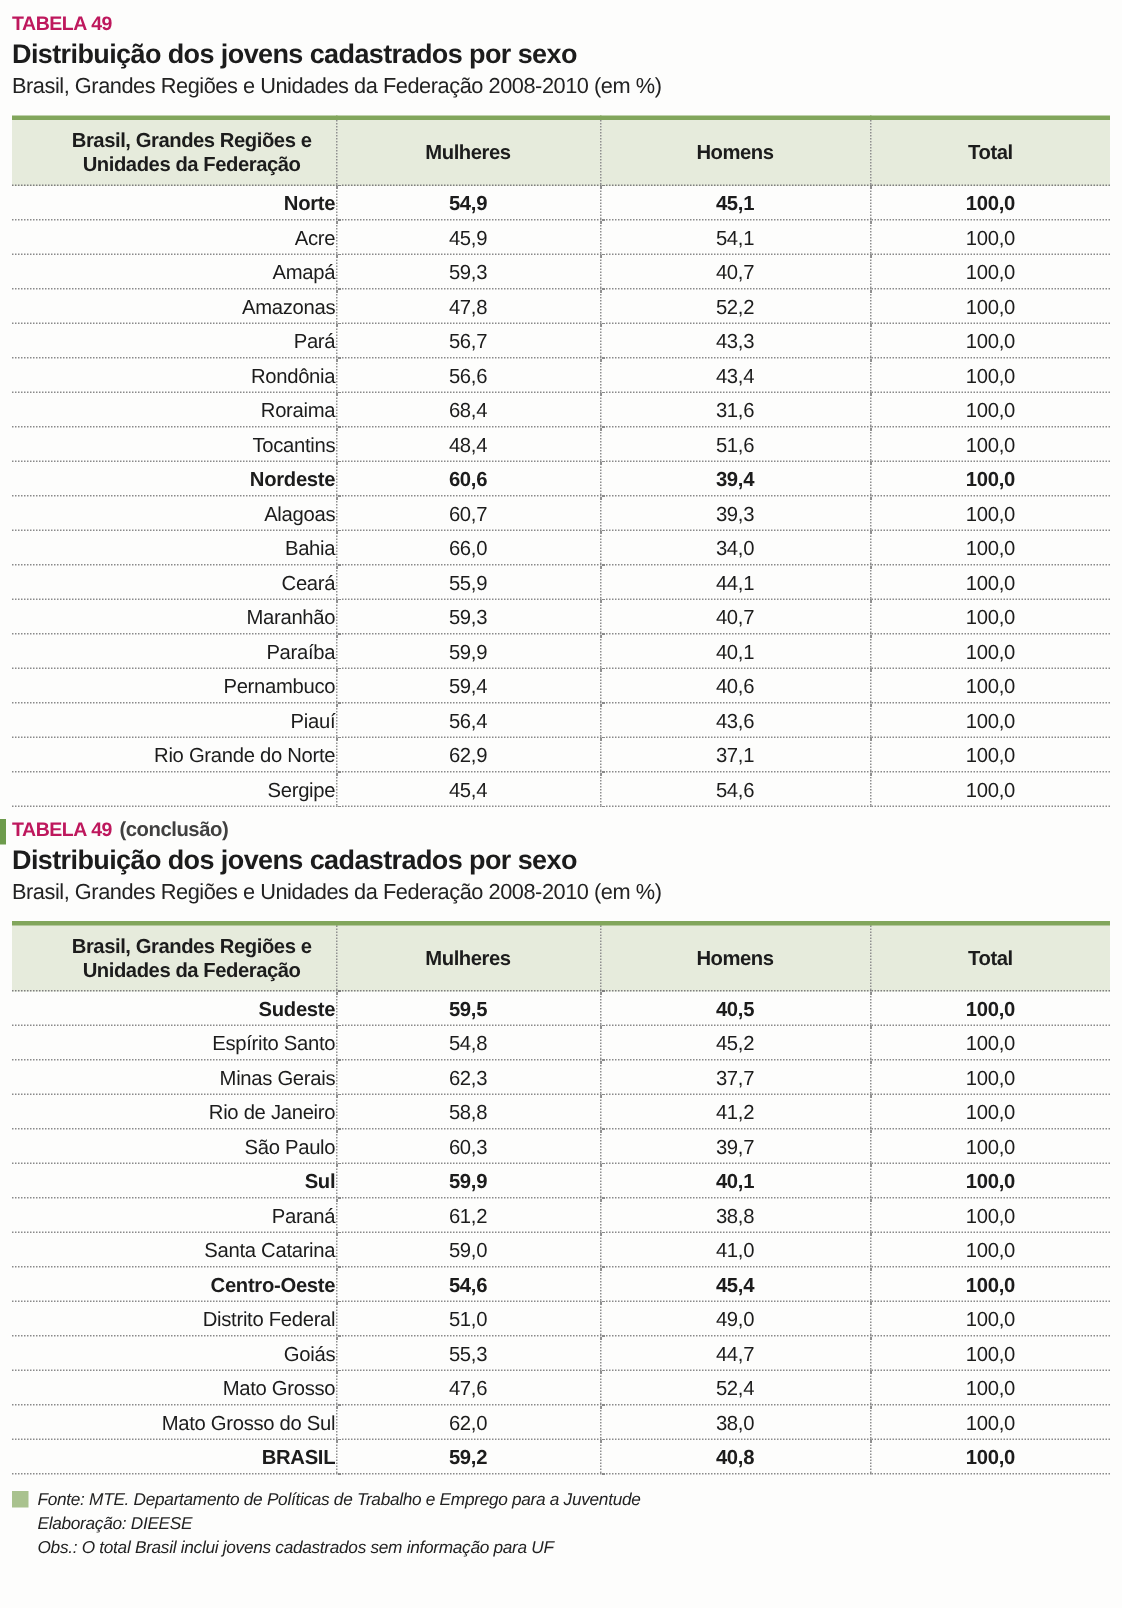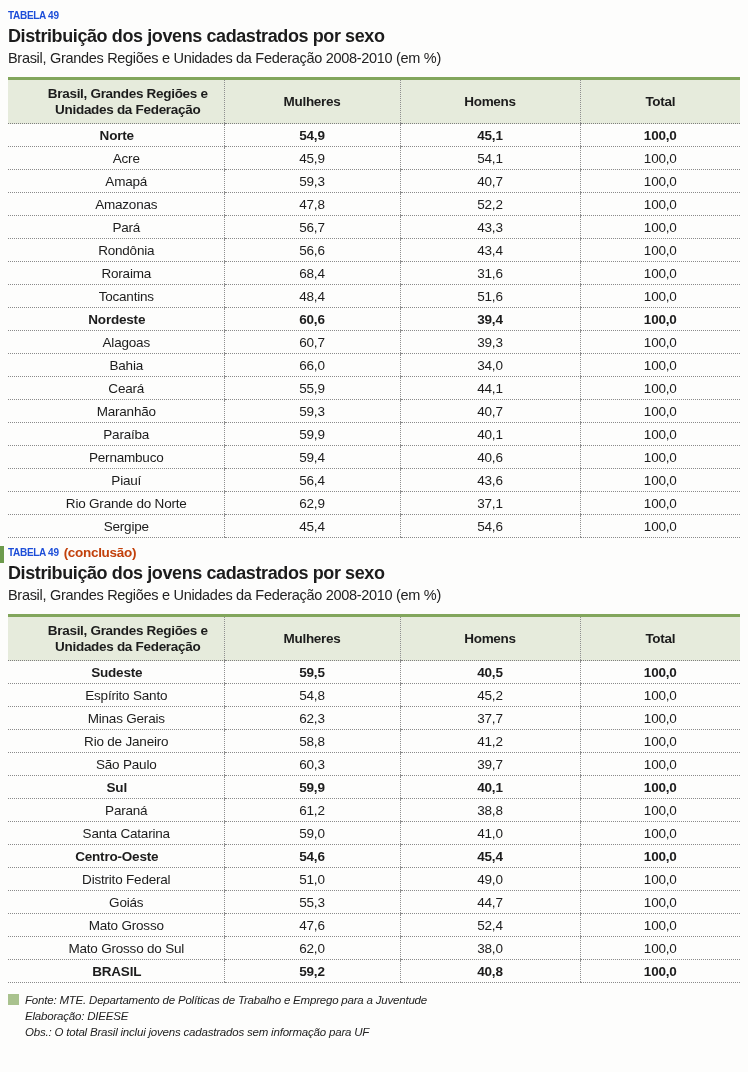--- a/index.html
+++ b/index.html
@@ -7,24 +7,24 @@
     width:748px;height:1072px;
     background:#fdfdfc;
     font-family:"Liberation Sans",sans-serif;
     color:#1c1c1c;
     -webkit-font-smoothing:antialiased;
   }
   .page{padding:8px 8px 0 8px;position:relative;}
   .section{position:relative;}
   .tag-line{display:flex;align-items:center;height:15px;margin:0 0 2px 0;}
   .tag{
-    color:#1d4ed8;font-weight:bold;font-size:10px;letter-spacing:-0.3px;
+    color:#be185d;font-weight:bold;font-size:13px;letter-spacing:-0.3px;
   }
   .tag-suffix{
-    color:#c2410c;font-weight:bold;font-size:13.5px;margin-left:5px;letter-spacing:-0.3px;
+    color:#404040;font-weight:bold;font-size:13.5px;margin-left:5px;letter-spacing:-0.3px;
   }
   .tag-bar{
     position:absolute;left:-8px;top:1px;width:4px;height:17px;background:#6d9b4c;
   }
   .tbl-title{
     font-size:18px;font-weight:bold;letter-spacing:-0.4px;
     margin:2px 0 2px 0;line-height:22px;
   }
   .tbl-subtitle{
     font-size:14.5px;font-weight:normal;letter-spacing:-0.3px;
@@ -47,21 +47,21 @@
   }
   thead th + th, tbody td + td{
     border-left:1px dotted #8f8f8f;
   }
   tbody td{
     height:22px;
     font-size:13.5px;letter-spacing:-0.2px;
     border-bottom:1px dotted #8a8a8a;
     padding:0;vertical-align:middle;
   }
-  tbody td.col-name{text-align:center;padding-left:2px;}
+  tbody td.col-name{text-align:right;padding-left:2px;}
   tbody td.col-name.indent{padding-left:21px;}
   tbody td.col-num{text-align:center;}
   tr.bold-row td{font-weight:bold;}
   .section2{margin-top:7px;}
   .footer{margin-top:9px;font-size:11.5px;letter-spacing:-0.2px;line-height:16px;color:#222;}
   .footer-line{display:flex;align-items:flex-start;font-style:italic;}
   .bullet{
     flex:0 0 auto;width:11px;height:11px;background:#a9c28e;
     margin:2px 6px 0 0;
   }

